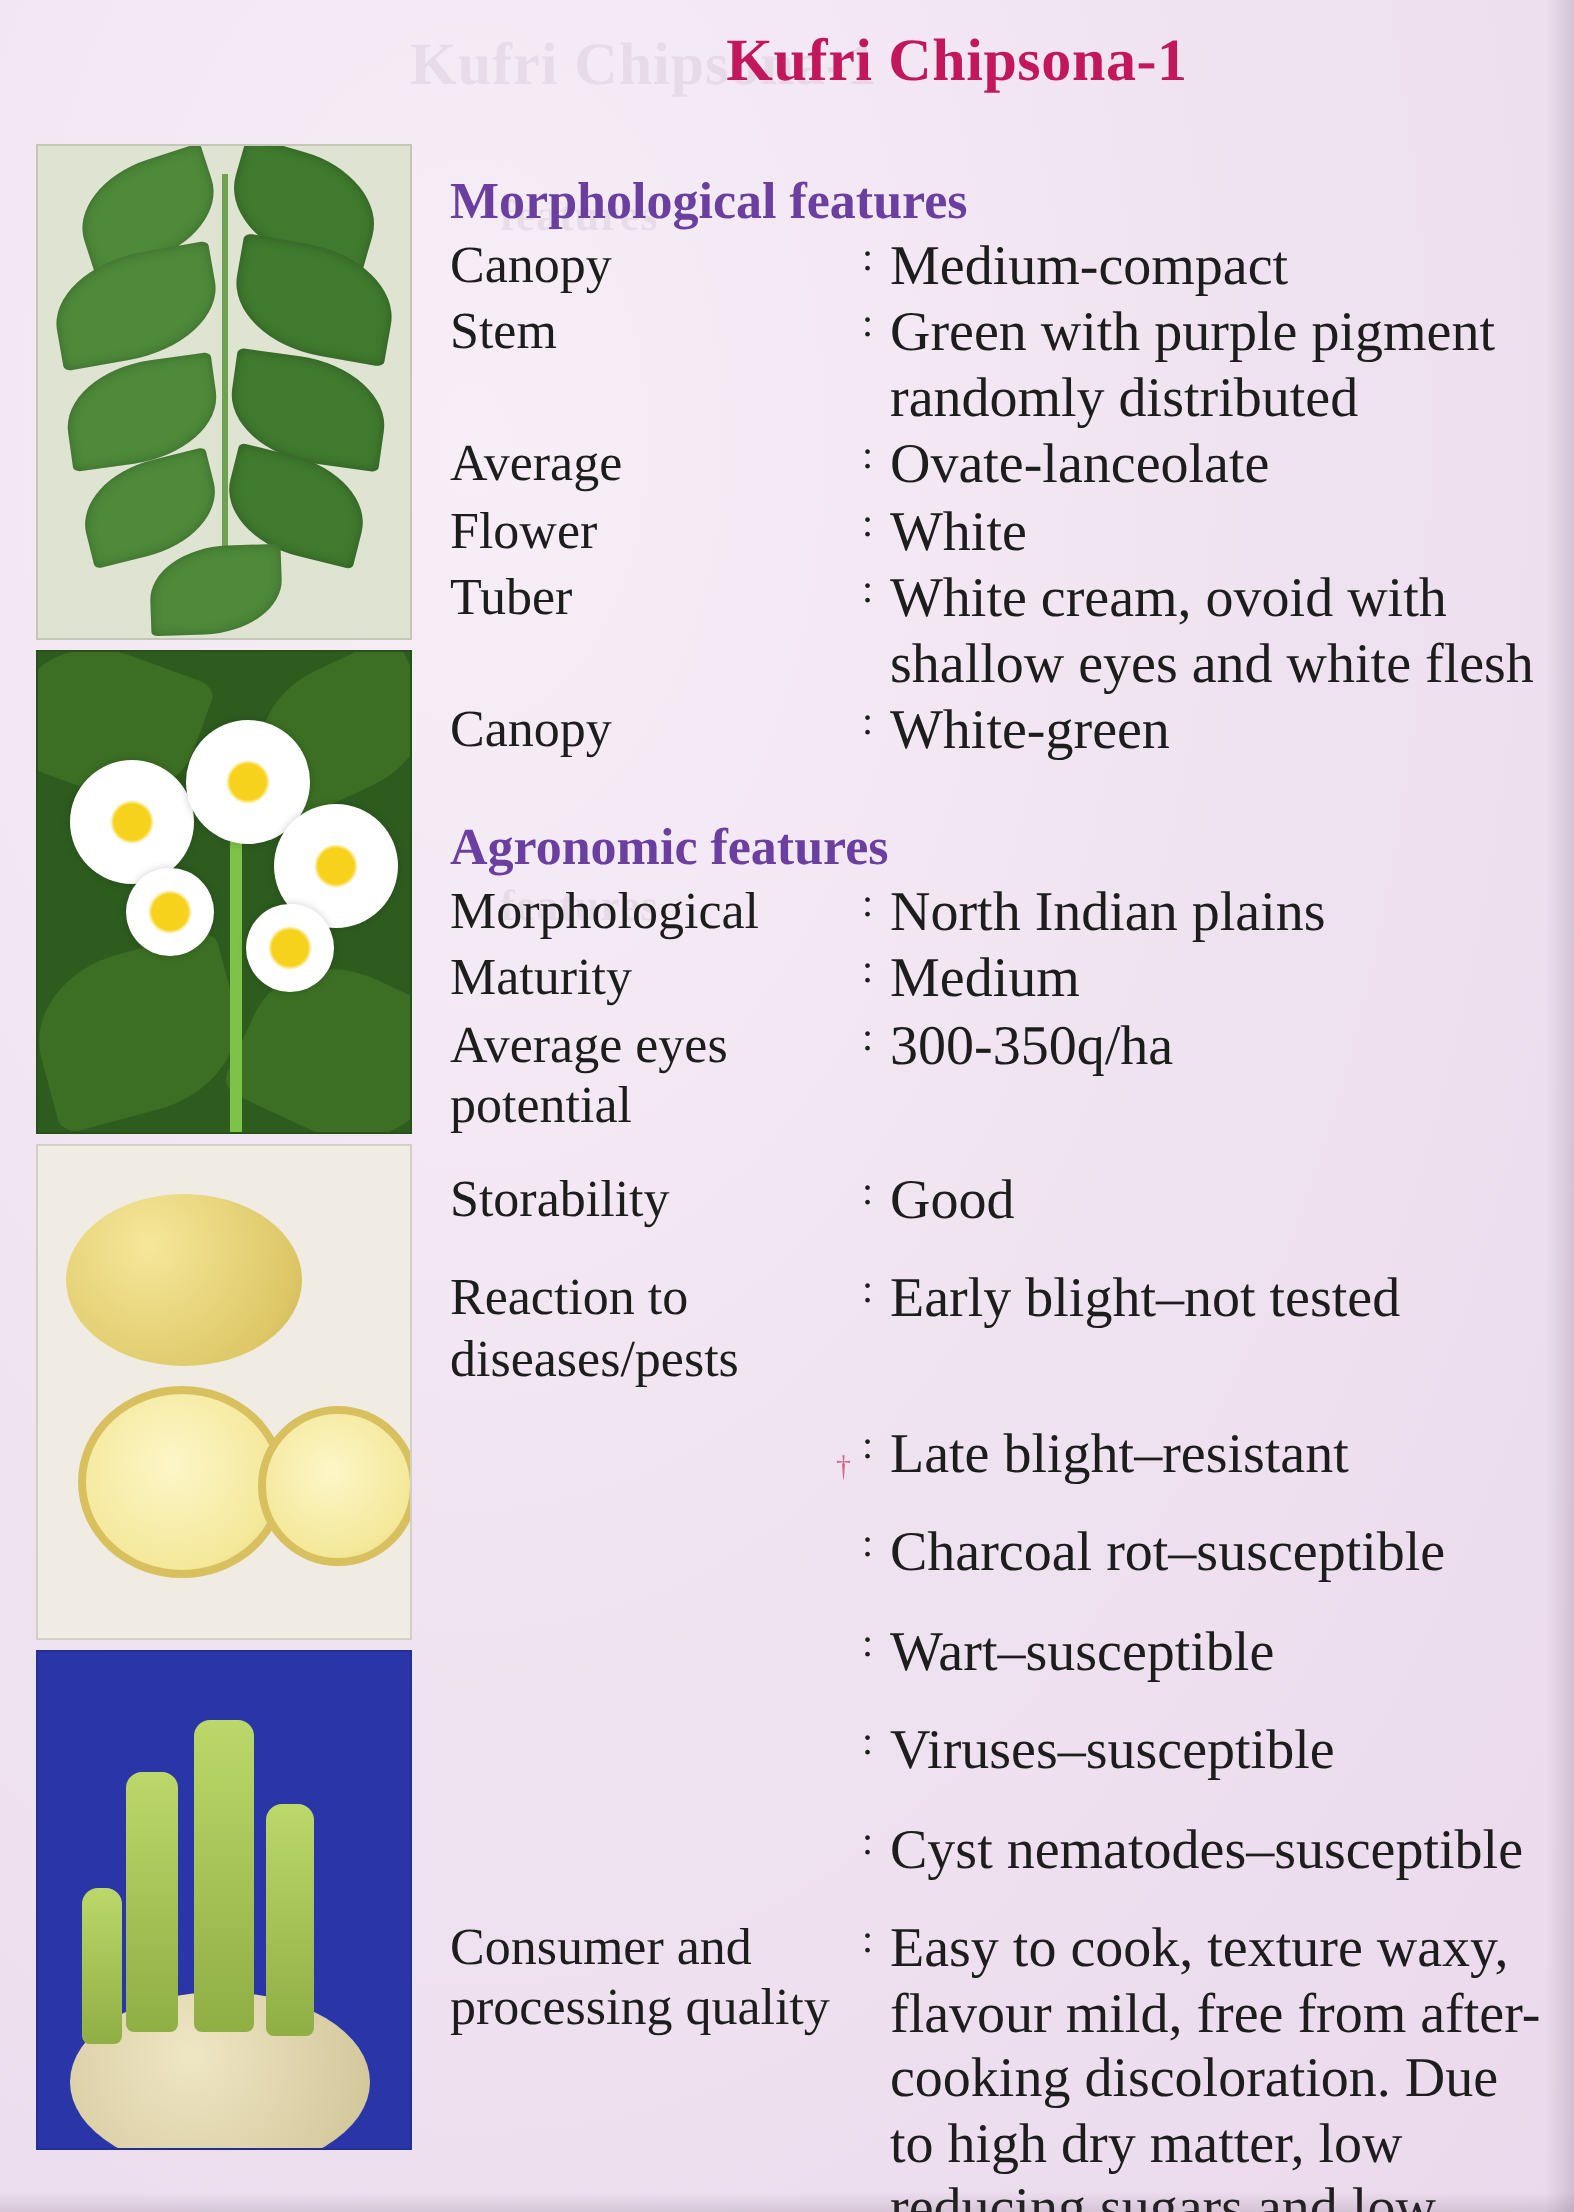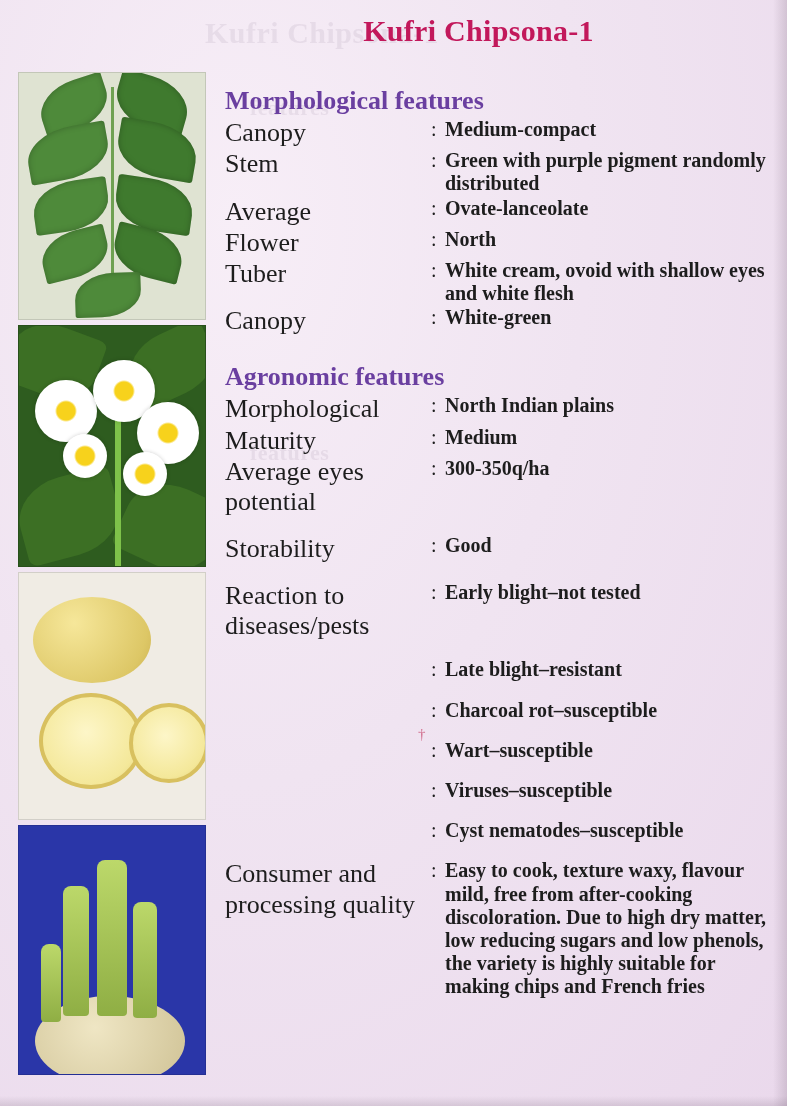--- a/index.html
+++ b/index.html
@@ -152,23 +152,22 @@
     color: #1d1d1d;
   }
   .row .colon {
     width: 14px;
     flex: 0 0 14px;
     font-size: 20px;
     color: #1d1d1d;
   }
   .row .value {
     flex: 1;
-    font-size: 20px;
+    font-size: 28px;
     color: #1d1d1d;
-    font-weight: bold;
   }
   .row.gap-sm { margin-top: 17px; }
 
   .mark {
     position: absolute;
     left: 418px;
     top: 726px;
     color: #d06a8a;
     font-size: 15px;
   }
@@ -260,21 +259,21 @@
 
     <div class="row">
       <div class="label">Average</div>
       <div class="colon">:</div>
       <div class="value">Ovate-lanceolate</div>
     </div>
 
     <div class="row">
       <div class="label">Flower</div>
       <div class="colon">:</div>
-      <div class="value">North</div>
+      <div class="value">White</div>
     </div>
 
     <div class="row">
       <div class="label">Tuber</div>
       <div class="colon">:</div>
       <div class="value">White cream, ovoid with shallow eyes and white flesh</div>
     </div>
 
     <div class="row">
       <div class="label">Canopy</div>

